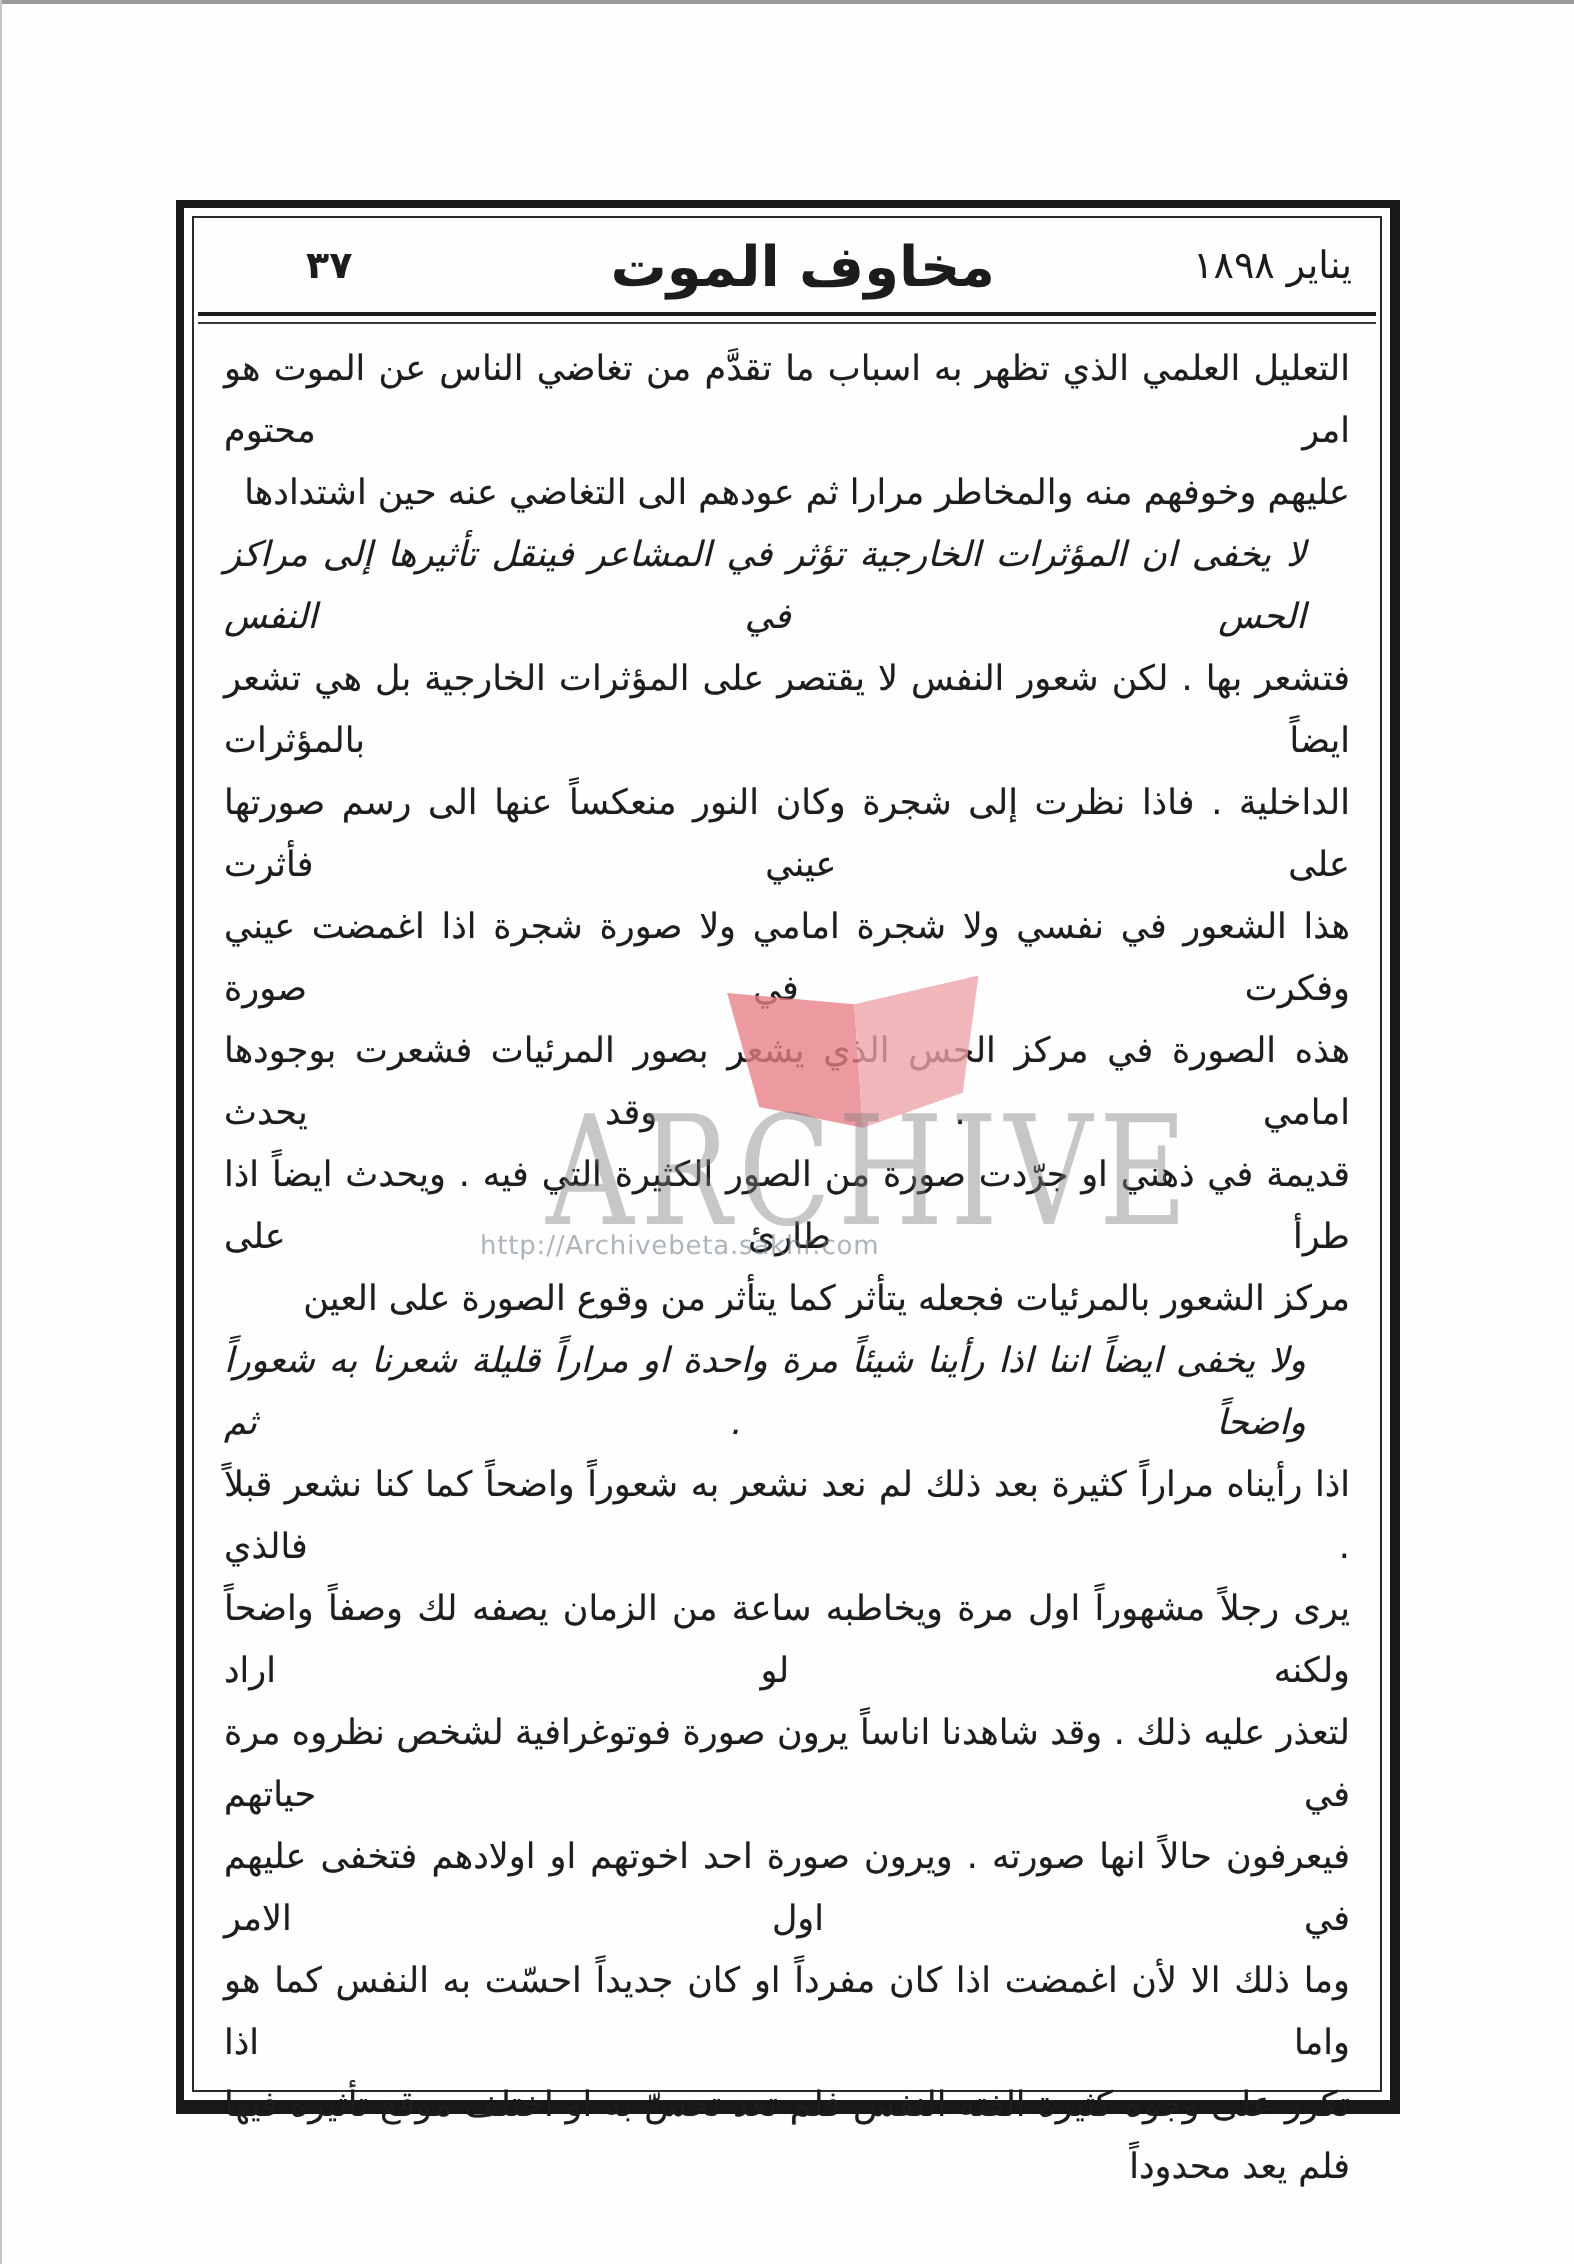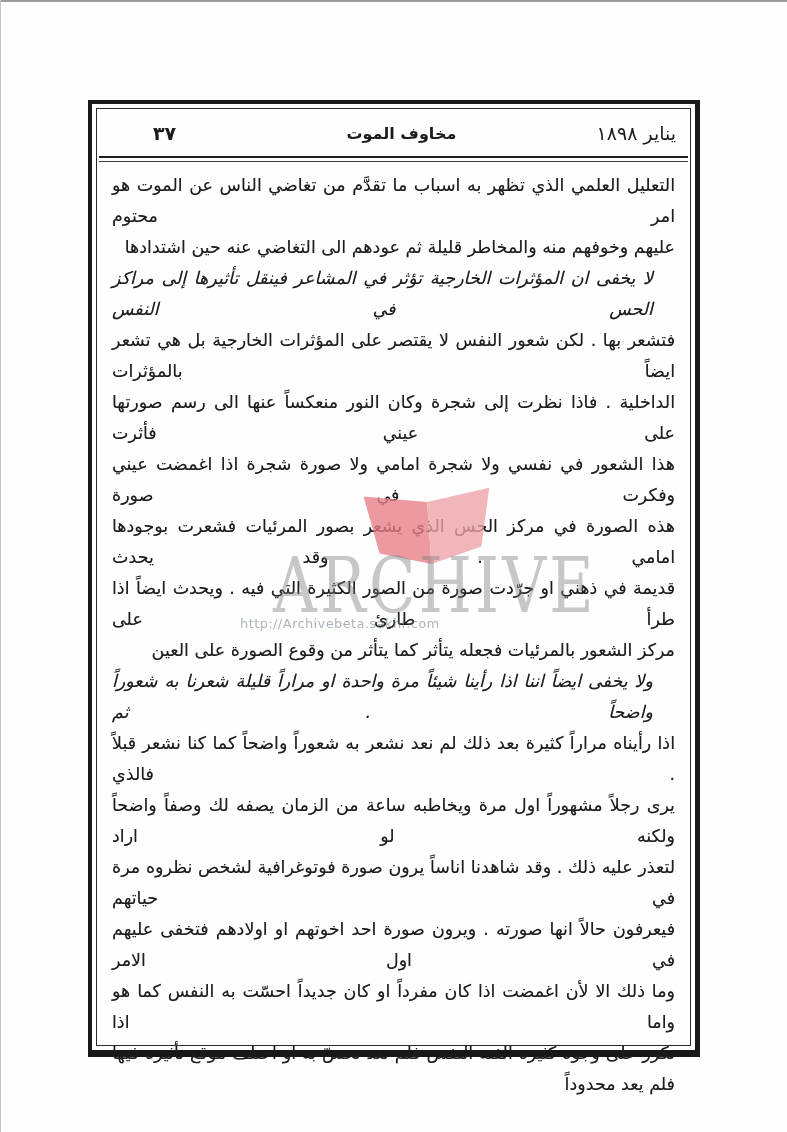--- a/index.html
+++ b/index.html
@@ -24,21 +24,21 @@
     border:1px solid #2a2a2a;
     padding:2px 0 0 0;
   }
 
   
   .header{
     direction:rtl;display:flex;align-items:center;justify-content:space-between;
     height:44px;padding:0 14px;color:#1c1c1c;
   }
   .header .date{font-size:19px;letter-spacing:.5px;}
-  .header .title{font-size:16px;font-weight:bold;margin-left:30px;}
+  .header .title{font-size:28px;font-weight:bold;margin-left:30px;}
   .header .pagenum{font-size:19px;font-weight:bold;margin-left:42px;}
   .rule{height:3px;border-top:2px solid #1e1e1e;border-bottom:1px solid #3a3a3a;margin:1px 2px 0 2px;}
 
   
   .bodytext{
     direction:rtl;padding:8px 15px 0 15px;color:#1d1d1d;
     font-size:17.5px;line-height:31px;
     text-shadow:0 0 .4px rgba(20,20,20,.45);
   }
   .para{margin:0;}
@@ -75,21 +75,21 @@
     <div class="header">
       <span class="date">يناير ١٨٩٨</span>
       <span class="title">مخاوف الموت</span>
       <span class="pagenum">٣٧</span>
     </div>
     <div class="rule"></div>
 
     <div class="bodytext">
       <div class="para">
           <div class="line">التعليل العلمي الذي تظهر به اسباب ما تقدَّم من تغاضي الناس عن الموت هو امر محتوم</div>
-          <div class="line">عليهم وخوفهم منه والمخاطر قليلة ثم عودهم الى التغاضي عنه حين اشتدادها</div>
+          <div class="line">عليهم وخوفهم منه والمخاطر مرارا ثم عودهم الى التغاضي عنه حين اشتدادها</div>
         </div>
       <div class="para indent">
           <div class="line">لا يخفى ان المؤثرات الخارجية تؤثر في المشاعر فينقل تأثيرها إلى مراكز الحس في النفس</div>
           <div class="line">فتشعر بها . لكن شعور النفس لا يقتصر على المؤثرات الخارجية بل هي تشعر ايضاً بالمؤثرات</div>
           <div class="line">الداخلية . فاذا نظرت إلى شجرة وكان النور منعكساً عنها الى رسم صورتها على عيني فأثرت</div>
           <div class="line">هذا الشعور في نفسي ولا شجرة امامي ولا صورة شجرة اذا اغمضت عيني وفكرت في صورة</div>
           <div class="line">هذه الصورة في مركز الحس الذي يشعر بصور المرئيات فشعرت بوجودها امامي . وقد يحدث</div>
           <div class="line">قديمة في ذهني او جرّدت صورة من الصور الكثيرة التي فيه . ويحدث ايضاً اذا طرأ طارئ على</div>
           <div class="line">مركز الشعور بالمرئيات فجعله يتأثر كما يتأثر من وقوع الصورة على العين</div>
         </div>

